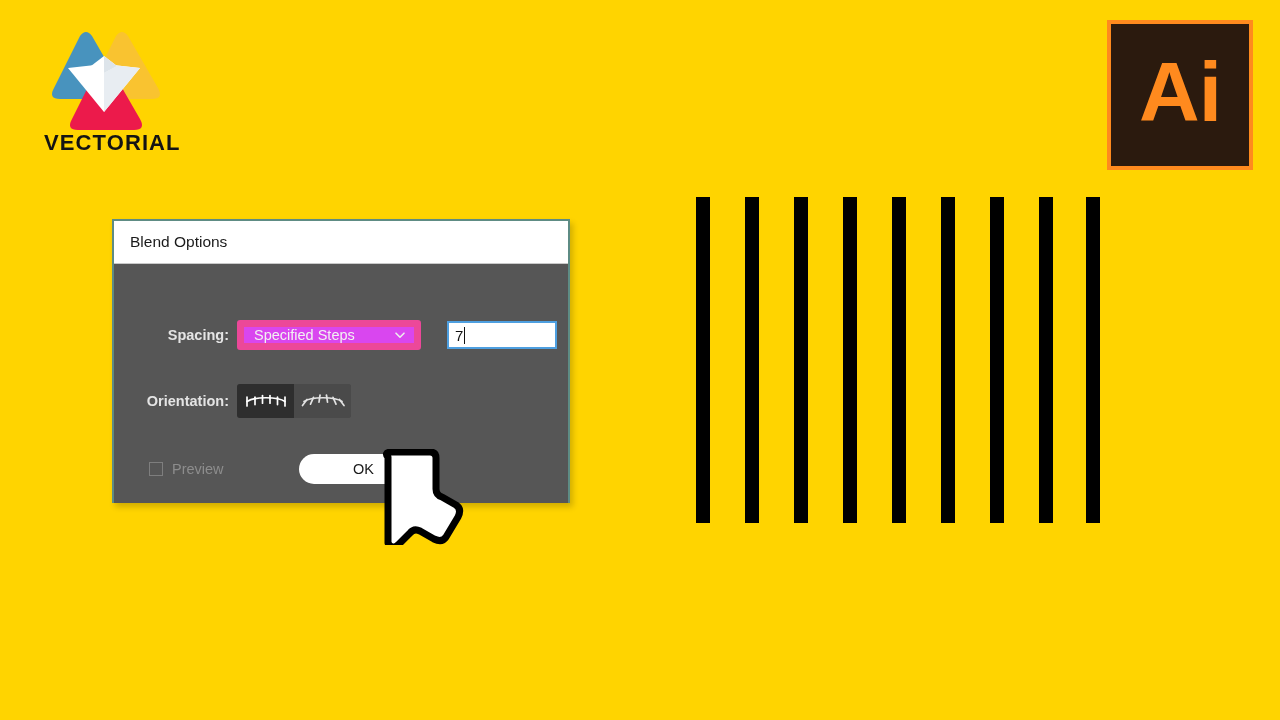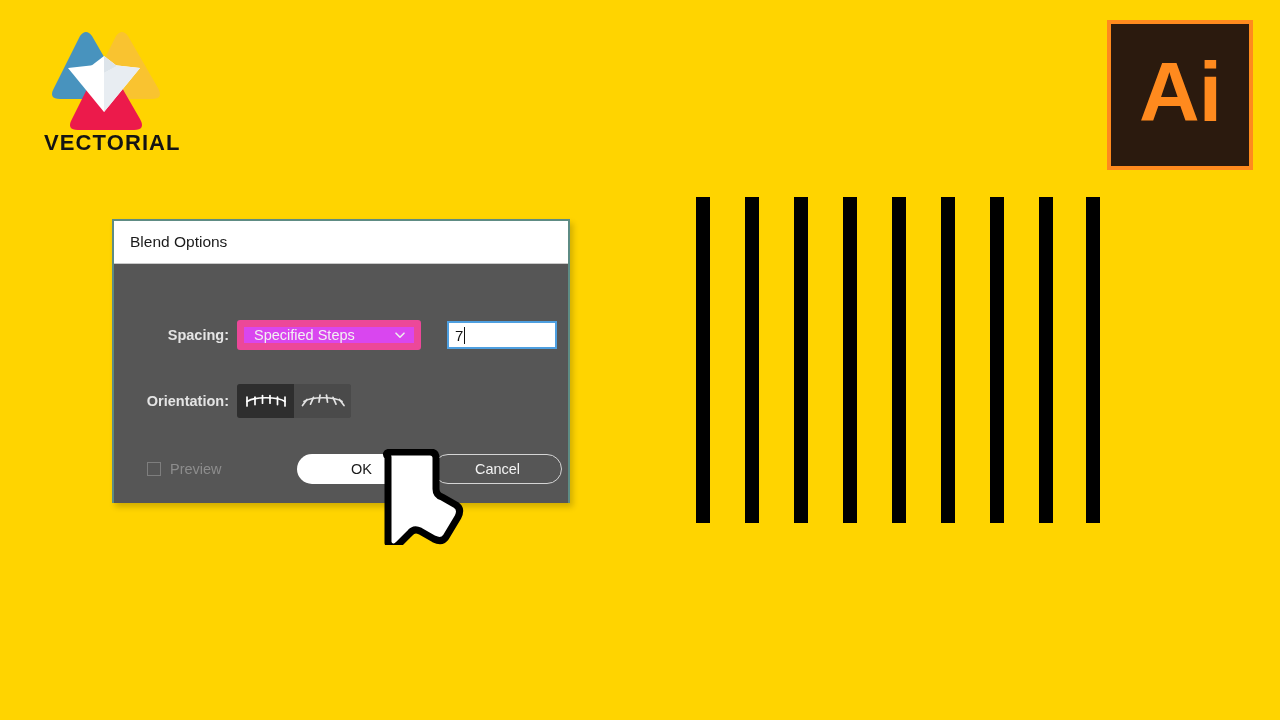--- a/index.html
+++ b/index.html
@@ -197,24 +197,23 @@
     height: 34px;
     display: flex;
     align-items: center;
     justify-content: center;
     background: #4A4A4A;
   }
   .seg-btn.selected { background: #2E2E2E; }
 
   
   #row-buttons {
-    left: 0;
+    left: 12px;
     top: 190px;
     width: 458px;
-    justify-content: center;
   }
   .preview-group {
     display: flex;
     align-items: center;
     margin-left: 23px;
     width: 150px;
   }
   .checkbox {
     width: 14px;
     height: 14px;
@@ -358,21 +357,20 @@
         </div>
       </div>
     </div>
 
     <div class="row" id="row-buttons">
       <div class="preview-group">
         <span class="checkbox"></span>
         <span class="preview-label">Preview</span>
       </div>
       <div class="btn btn-ok">OK</div>
-      <div class="btn btn-cancel">Cancel</div>
     </div>
 
   </div>
 </div>
 
 <div id="mouse-cursor">
   <svg width="92" height="96" viewBox="0 0 92 96" xmlns="http://www.w3.org/2000/svg">
     <path d="M14 8 Q10 4 16 3 L56 3 Q62 3 62 9 L62 40 Q62 46 68 48
              L82 56 Q88 60 84 68 L72 88 Q68 94 60 90 L46 82
              Q40 79 36 84 L24 96 Q18 101 14 94 Z" fill="#FFFFFF" stroke="#000000" stroke-width="7" stroke-linejoin="round"></path>

